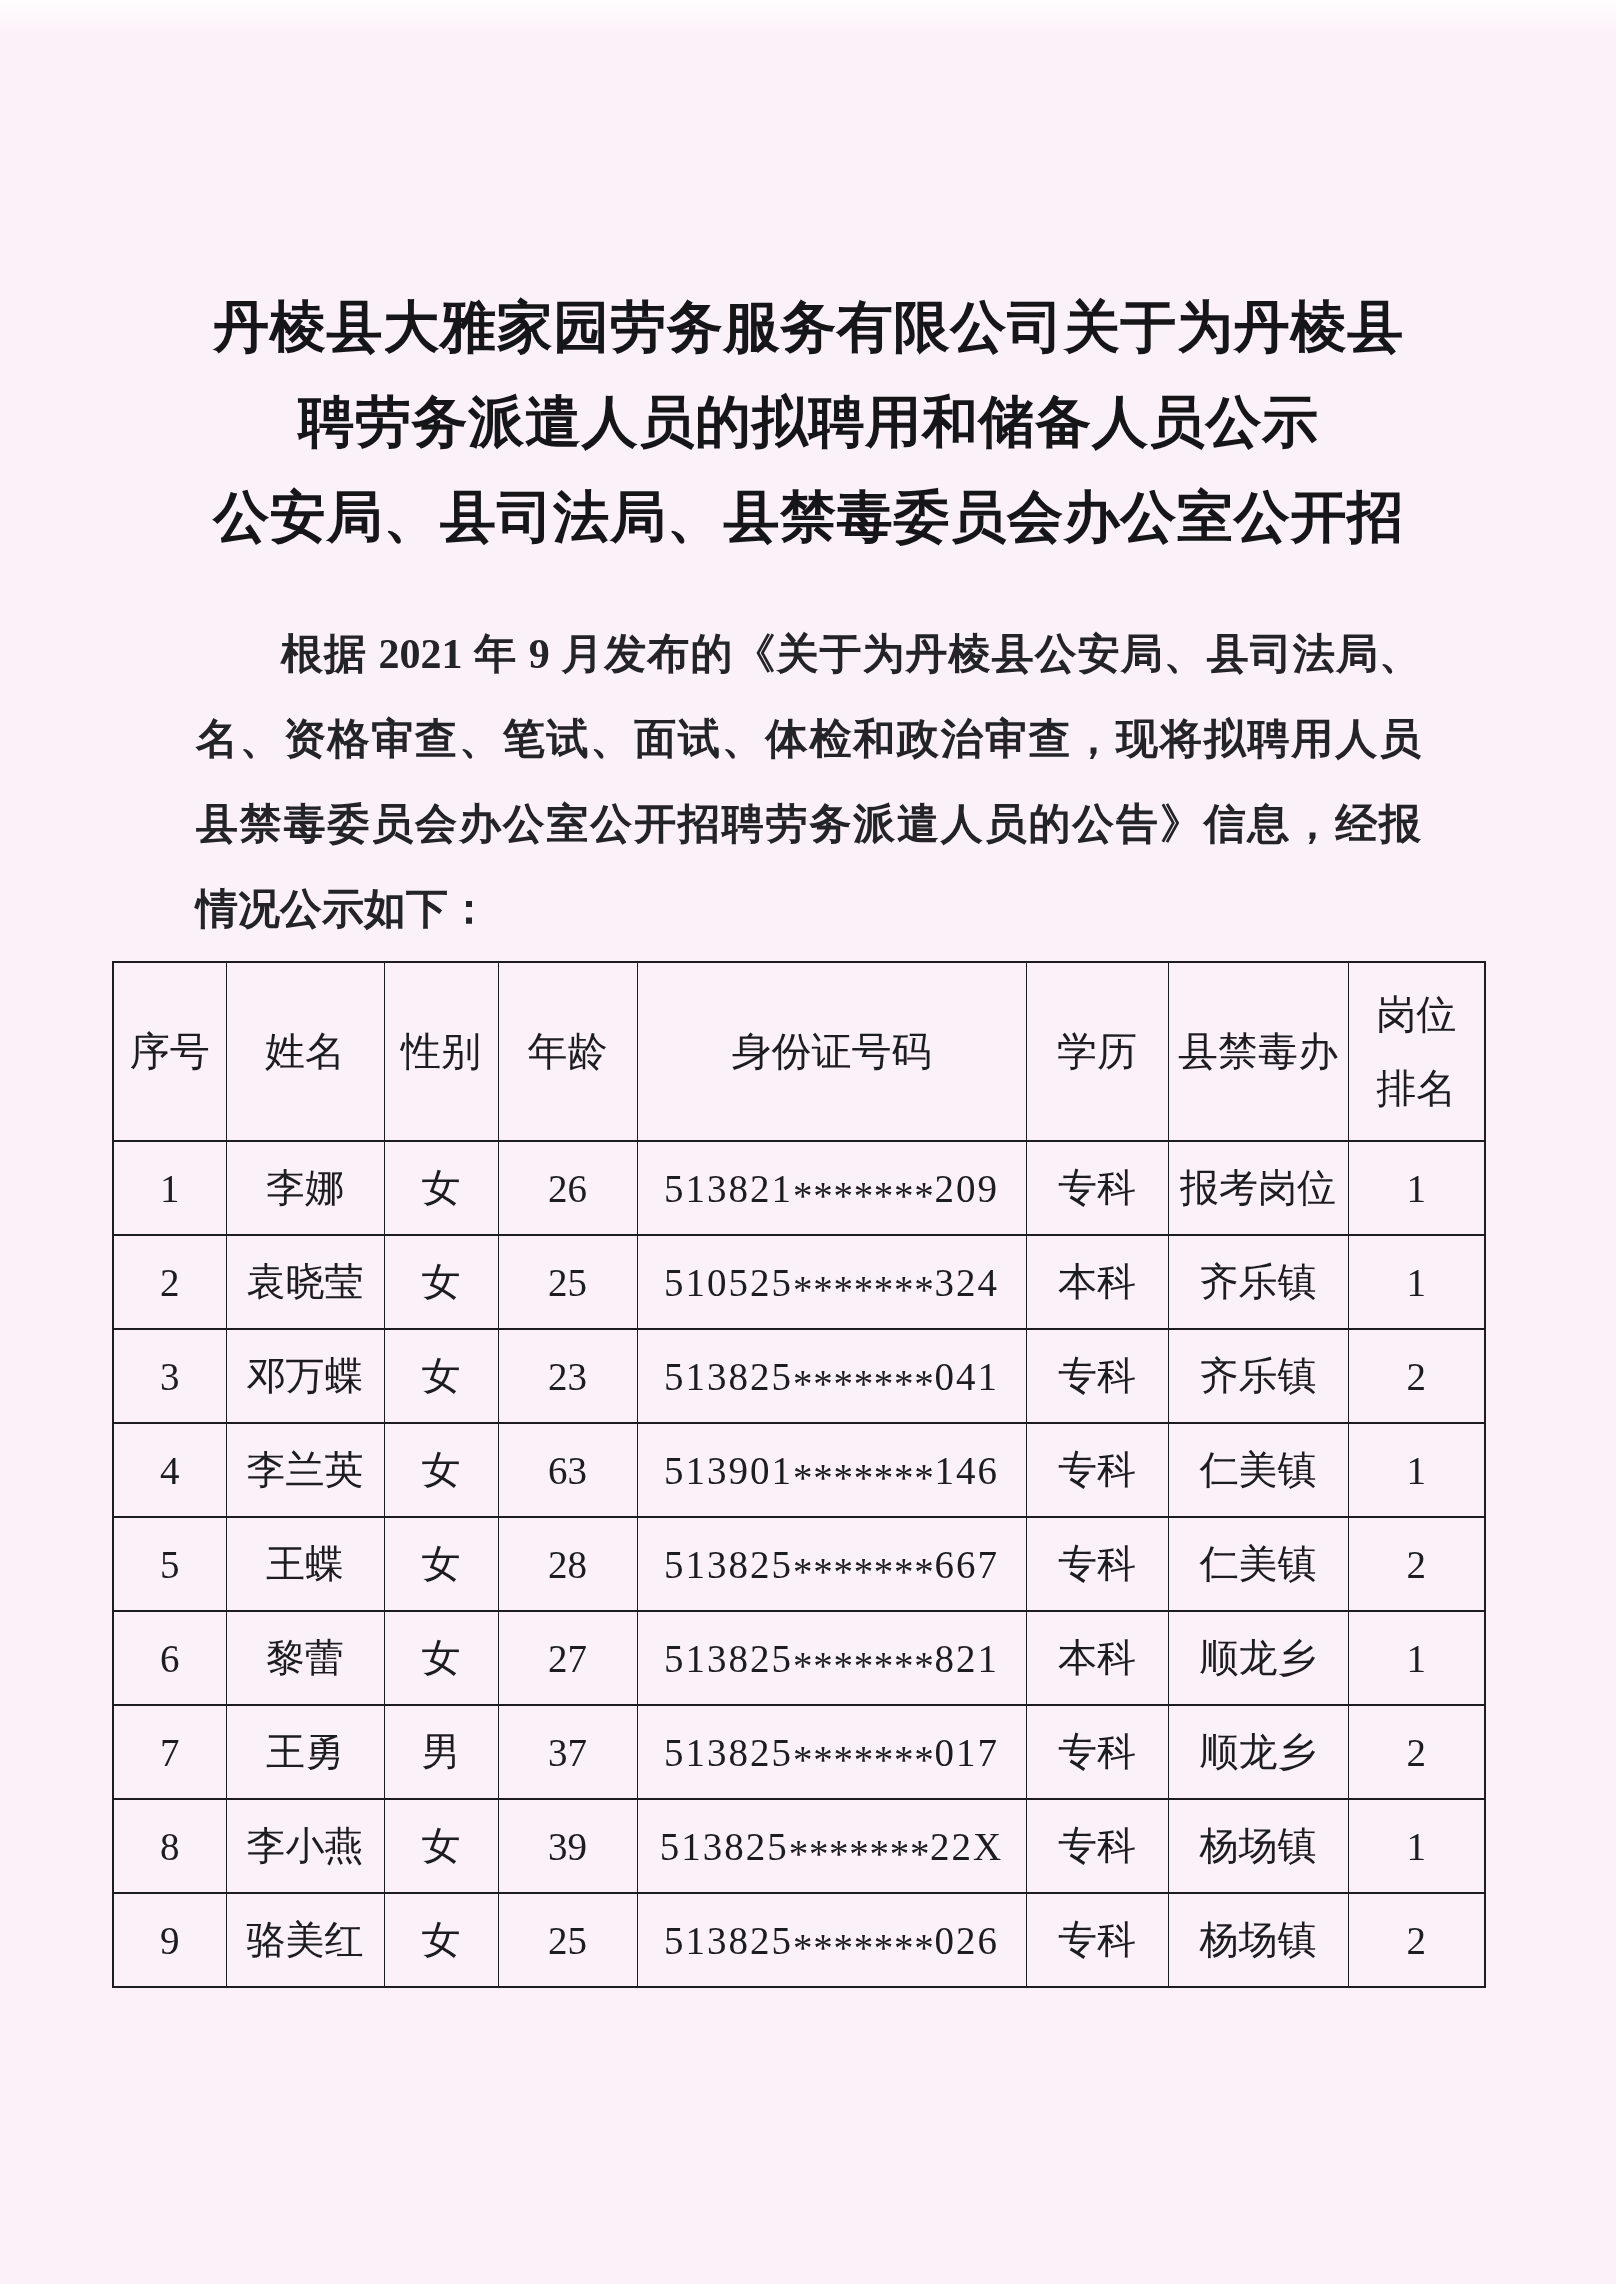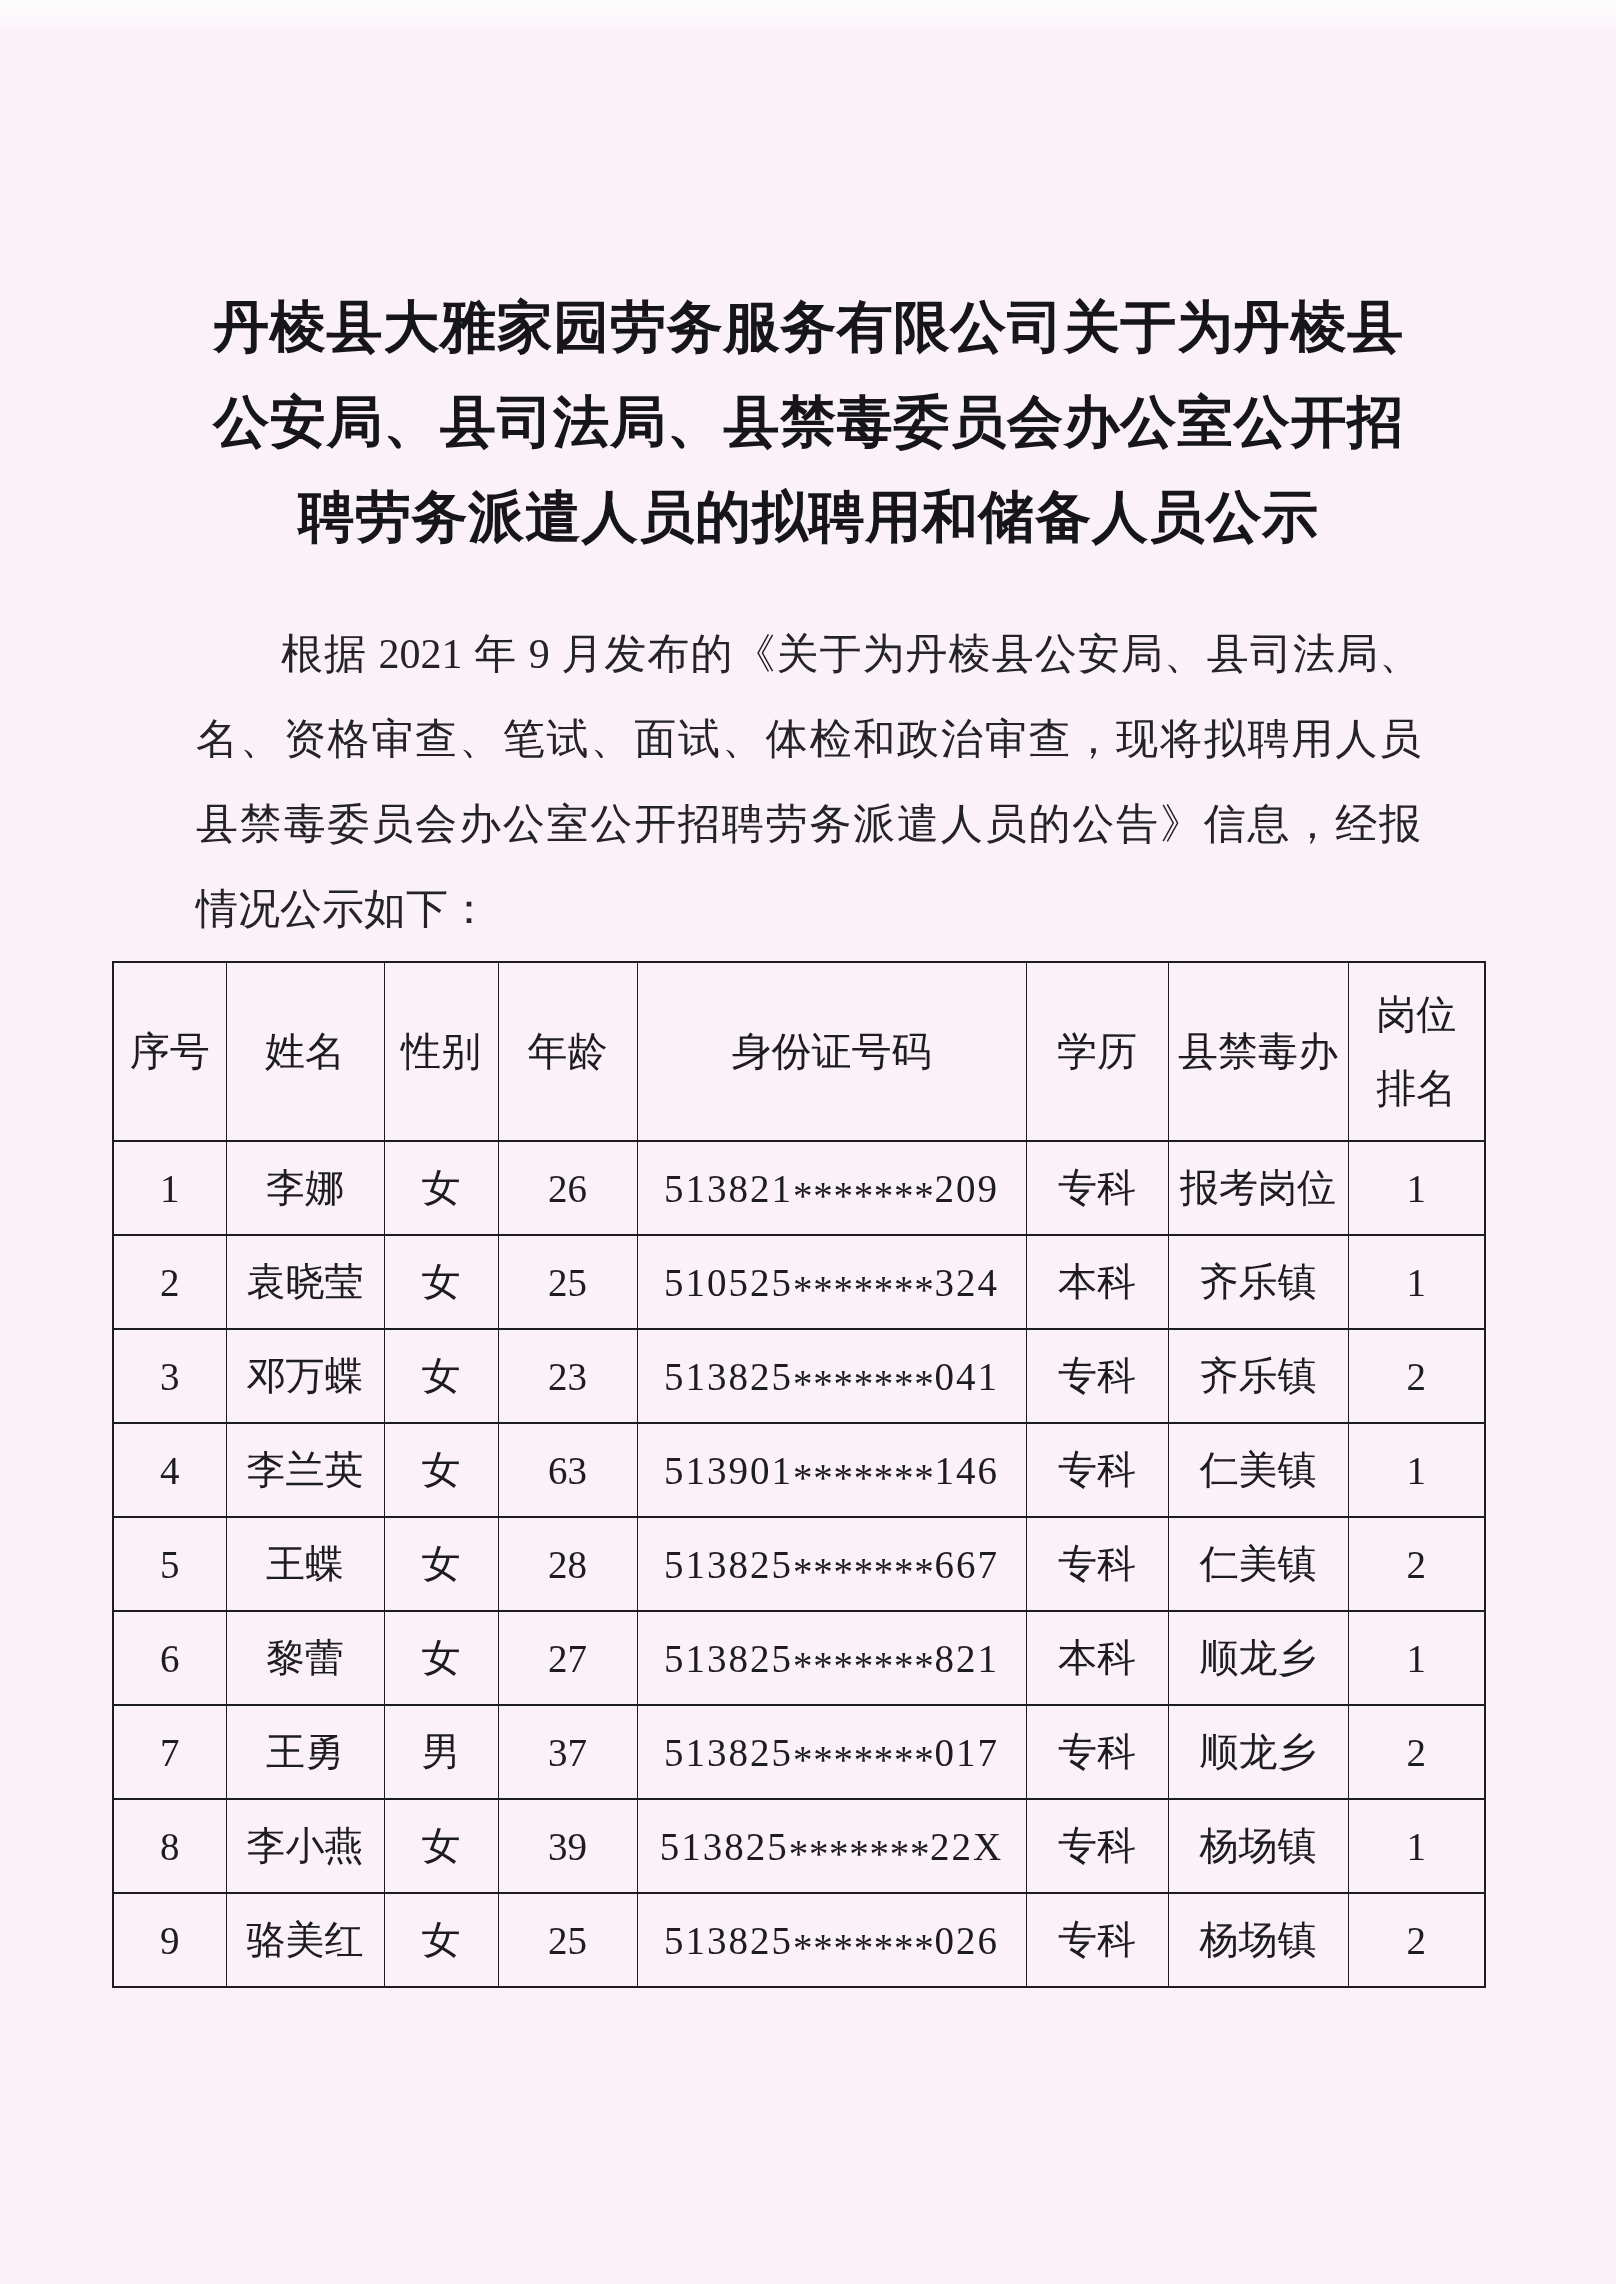--- a/index.html
+++ b/index.html
@@ -39,20 +39,21 @@
     width: 1225px;
     font-size: 42px;
     line-height: 85px;
     color: #242428;
   }
   .intro .p-line {
     display: block;
     text-align: justify;
     text-align-last: justify;
     white-space: nowrap;
+    font-weight: bold;
   }
   .intro .p-line.first { text-indent: 85px; }
   .intro .p-line.last {
     text-align: right;
     text-align-last: left;
   }
   .roster-table {
     margin: 9px 0 0 112px;
     width: 1372px;
     border-collapse: collapse;
@@ -89,22 +90,22 @@
     letter-spacing: 0.7px;
   }
 </style>
 </head>
 <body>
 
 <div class="page">
 
   <h1 class="doc-title">
     <span class="t-line">丹棱县大雅家园劳务服务有限公司关于为丹棱县</span>
+    <span class="t-line">聘劳务派遣人员的拟聘用和储备人员公示</span>
     <span class="t-line">公安局、县司法局、县禁毒委员会办公室公开招</span>
-    <span class="t-line">聘劳务派遣人员的拟聘用和储备人员公示</span>
   </h1>
 
   <div class="intro">
     <span class="p-line first">根据 2021 年 9 月发布的《关于为丹棱县公安局、县司法局、</span>
     <span class="p-line">名、资格审查、笔试、面试、体检和政治审查，现将拟聘用人员</span>
     <span class="p-line">县禁毒委员会办公室公开招聘劳务派遣人员的公告》信息，经报</span>
     <span class="p-line last">情况公示如下：</span>
   </div>
 
   <table class="roster-table">

